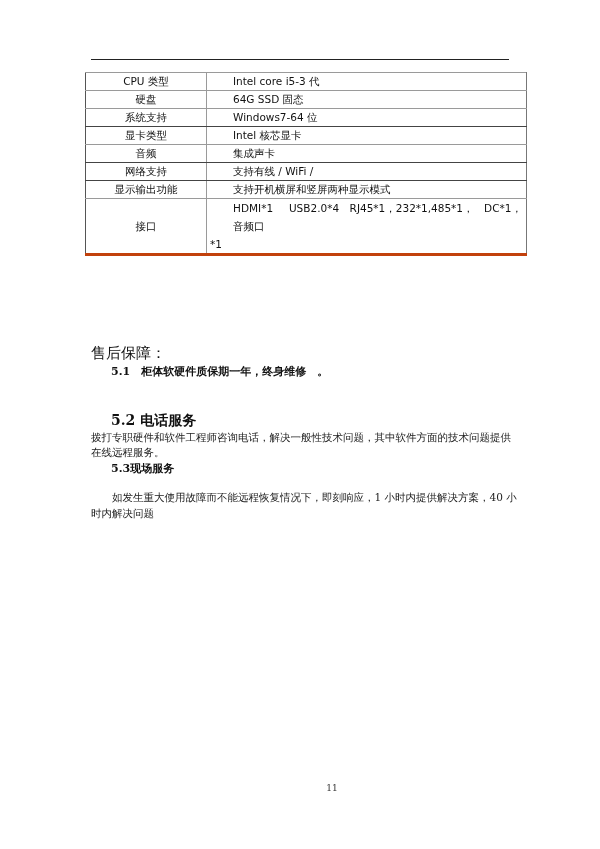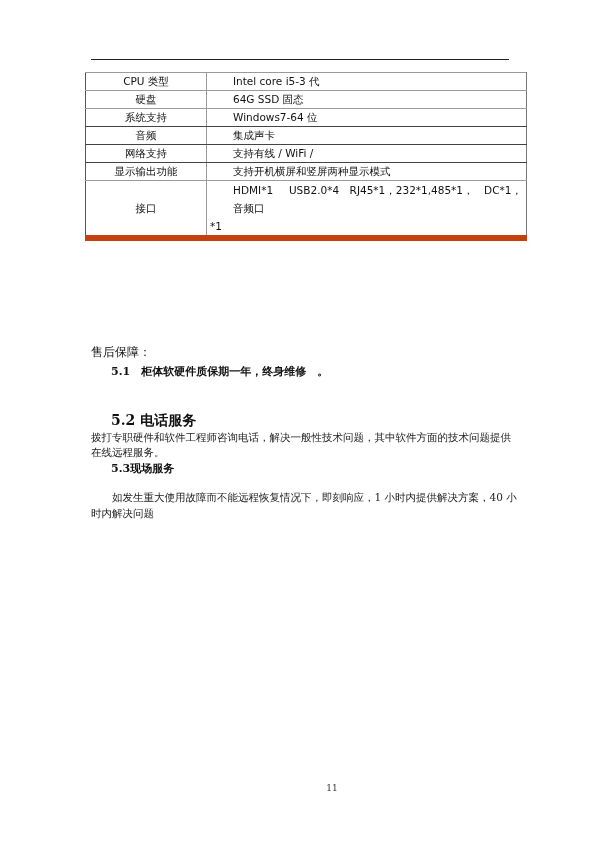--- a/index.html
+++ b/index.html
@@ -6,26 +6,26 @@
   body { width: 600px; height: 849px; position: relative; overflow: hidden;
          font-family: "DejaVu Sans", "Liberation Sans", sans-serif; color: #111; }
   .header-rule { position: absolute; left: 91px; top: 59px; width: 418px; height: 0;
                  border-top: 1px solid #222; }
   table.spec { position: absolute; left: 85px; top: 72px; width: 442px;
                border-collapse: collapse; font-size: 10.5px; }
   table.spec td { border: 1px solid #9a9a9a; padding: 0; height: 17px; line-height: 17px; }
   table.spec tr.dark td { border-bottom-color: #444; }
   table.spec td.k { width: 120px; text-align: center; border-left: 1px solid #555; }
   table.spec td.v { padding-left: 26px; border-right: 1px solid #777; }
-  table.spec tr.last td { height: 35px; border-bottom: 6px solid #c2410c; }
+  table.spec tr.last td { height: 35px; border-bottom: 3px solid #c2410c; }
   table.spec tr.last td.v { line-height: 18px; padding-left: 0; vertical-align: top; }
   .iface-line1 { padding-left: 26px; word-spacing: 2px; }
   .iface-line2 { padding-left: 3px; }
   .sec-title { position: absolute; left: 91px; top: 344px; font-family: "DejaVu Serif", "Liberation Serif", serif;
-               font-size: 12px; }
+               font-size: 15px; }
   .h51 { position: absolute; left: 111px; top: 364px; font-size: 11px; font-weight: bold;
          font-family: "DejaVu Serif", "Liberation Serif", serif; }
   .h52 { position: absolute; left: 111px; top: 412px; font-size: 14px; font-weight: bold;
          font-family: "DejaVu Serif", "Liberation Serif", serif; }
   .p52 { position: absolute; left: 91px; top: 430px; width: 430px; font-size: 10.5px; line-height: 15px;
          font-family: Liberation Serif, serif; color: #222; }
   .h53 { position: absolute; left: 111px; top: 461px; font-size: 11px; font-weight: bold;
          font-family: "DejaVu Serif", "Liberation Serif", serif; }
   .p53 { position: absolute; left: 91px; top: 489px; width: 430px; font-size: 10.5px; line-height: 16px;
          text-indent: 21px; font-family: "DejaVu Serif", "Liberation Serif", serif; color: #222; }
@@ -43,20 +43,24 @@
     <td class="k">CPU 类型</td>
     <td class="v">Intel core i5-3 代</td>
   </tr>
   <tr>
     <td class="k">硬盘</td>
     <td class="v">64G SSD 固态</td>
   </tr>
   <tr class="dark">
     <td class="k">系统支持</td>
     <td class="v">Windows7-64 位</td>
+  </tr>
+  <tr>
+    <td class="k">显卡类型</td>
+    <td class="v">Intel 核芯显卡</td>
   </tr>
   <tr class="dark">
     <td class="k">音频</td>
     <td class="v">集成声卡</td>
   </tr>
   <tr class="dark">
     <td class="k">网络支持</td>
     <td class="v">支持有线 / WiFi /</td>
   </tr>
   <tr>

